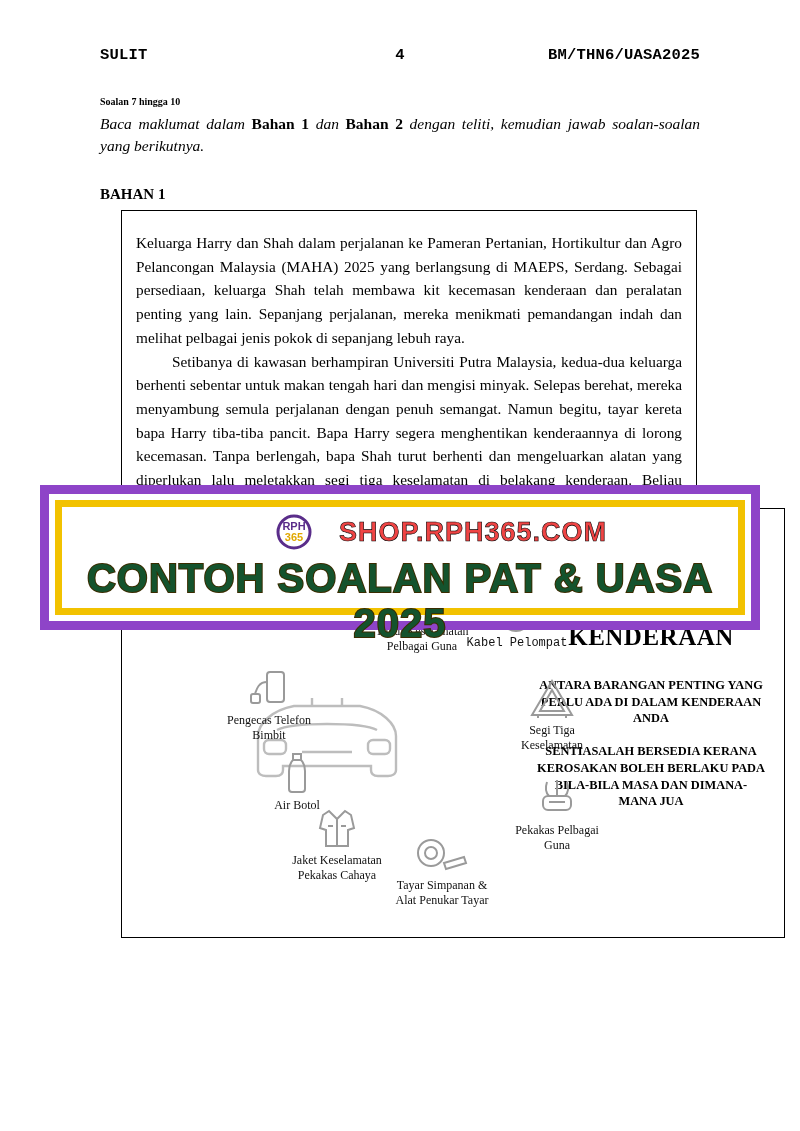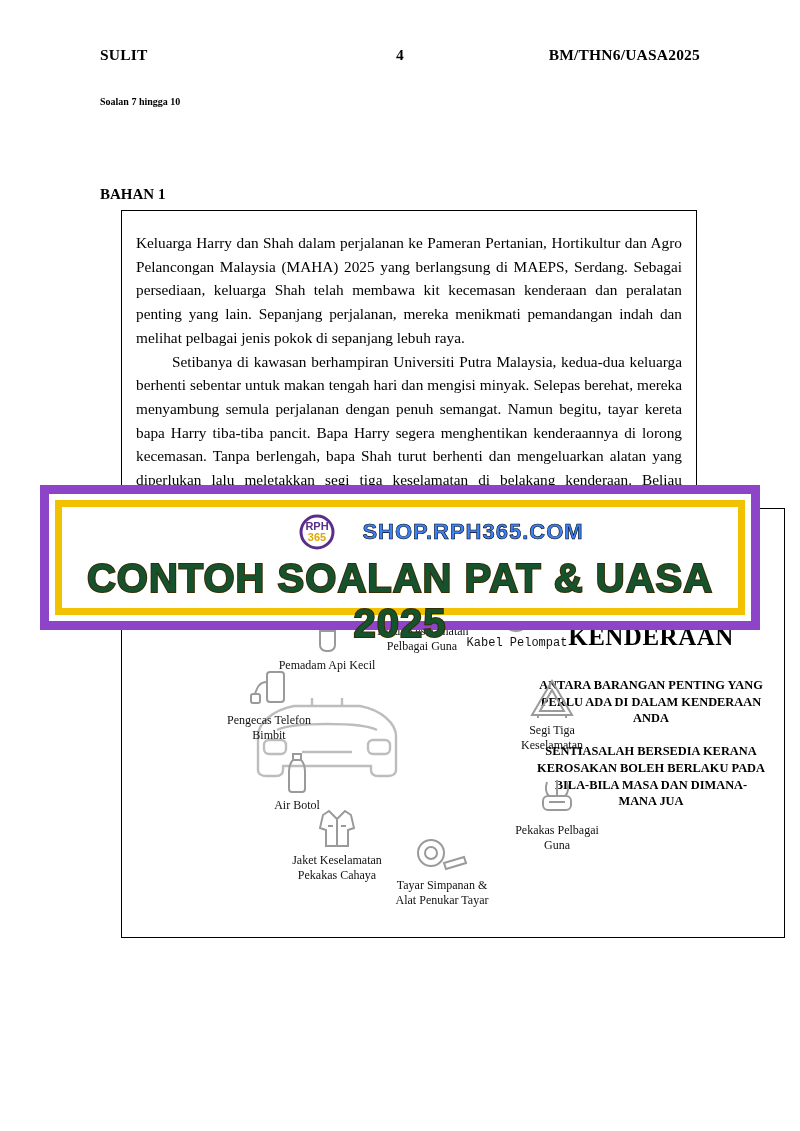--- a/index.html
+++ b/index.html
@@ -31,20 +31,21 @@
     position: absolute;
     left: 100px;
     top: 46px;
     width: 600px;
     display: flex;
     justify-content: space-between;
     align-items: baseline;
     font-weight: bold;
     font-size: 15.5px;
     letter-spacing: .2px;
+    font-family: Liberation Mono, monospace;
   }
   .doc-header .page-no {
     position: absolute;
     left: 50%;
     transform: translateX(-50%);
   }
 
   
   .intro {
     position: absolute;
@@ -204,23 +205,23 @@
     padding-left: 40px;
   }
   .wm-logo {
     width: 56px; height: 40px;
     position: relative;
     display:flex; align-items:center; justify-content:center;
   }
   .wm-url {
     font-family: "Liberation Sans", sans-serif;
     font-weight: bold;
-    font-size: 22px;
+    font-size: 27px;
     letter-spacing: 1px;
-    color: #3b82f6;
+    color: #ef4444;
     -webkit-text-stroke: 0.6px #000;
   }
   .wm-main {
     position: absolute;
     left: 0; top: 62px;
     width: 100%;
     text-align: center;
     font-family: "Liberation Sans", sans-serif;
     font-weight: bold;
     font-size: 40px;
@@ -237,20 +238,21 @@
   <div class="sheet">
 
     <div class="doc-header">
       <span>SULIT</span>
       <span class="page-no">4</span>
       <span>BM/THN6/UASA2025</span>
     </div>
 
     <div class="intro">
       <p class="q-range">Soalan 7 hingga 10</p>
+      <p class="instruction"><span>Baca maklumat dalam </span><b>Bahan 1</b><span> dan </span><b>Bahan 2</b><span> dengan teliti, kemudian jawab soalan-soalan yang berikutnya.</span></p>
     </div>
 
     <div class="bahan-label">BAHAN 1</div>
 
     <div class="passage-box">
       <p class="first">Keluarga Harry dan Shah dalam perjalanan ke Pameran Pertanian, Hortikultur dan Agro Pelancongan Malaysia (MAHA) 2025 yang berlangsung di MAEPS, Serdang. Sebagai persediaan, keluarga Shah telah membawa kit kecemasan kenderaan dan peralatan penting yang lain. Sepanjang perjalanan, mereka menikmati pemandangan indah dan melihat pelbagai jenis pokok di sepanjang lebuh raya.</p>
       <p>Setibanya di kawasan berhampiran Universiti Putra Malaysia, kedua-dua keluarga berhenti sebentar untuk makan tengah hari dan mengisi minyak. Selepas berehat, mereka menyambung semula perjalanan dengan penuh semangat. Namun begitu, tayar kereta bapa Harry tiba-tiba pancit. Bapa Harry segera menghentikan kenderaannya di lorong kecemasan. Tanpa berlengah, bapa Shah turut berhenti dan mengeluarkan alatan yang diperlukan lalu meletakkan segi tiga keselamatan di belakang kenderaan. Beliau membantu bapa Harry menukar tayar yang rosak.</p>
       <p>Setelah selesai, mereka meneruskan perjalanan dengan lebih berhati-hati.</p>
     </div>
 
@@ -293,30 +295,20 @@
           <svg width="44" height="44" viewBox="0 0 44 44" fill="none" stroke="#9a9a9a" stroke-width="2">
             <path d="M8 4 L12 18 M16 4 L14 18 M28 4 L30 18 M36 4 L32 18"></path>
             <path d="M10 18 C10 26 18 26 18 32"></path>
             <path d="M32 18 C32 26 24 26 24 32"></path>
             <ellipse cx="21" cy="36" rx="10" ry="6"></ellipse>
           </svg>
         </div>
         <div>Kabel Pelompat</div>
       </div>
 
-      <div class="item it-pemadam">
-        <div class="glyph">
-          <svg width="30" height="44" viewBox="0 0 30 44" fill="none" stroke="#9a9a9a" stroke-width="2">
-            <rect x="8" y="12" width="15" height="28" rx="6"></rect>
-            <path d="M13 12 L13 6 L20 6"></path>
-            <path d="M8 20 L23 20"></path>
-          </svg>
-        </div>
-        <div>Pemadam Api Kecil</div>
-      </div>
 
       <div class="item it-pengecas">
         <div class="glyph">
           <svg width="40" height="44" viewBox="0 0 40 44" fill="none" stroke="#9a9a9a" stroke-width="2">
             <rect x="18" y="6" width="17" height="30" rx="3"></rect>
             <path d="M18 16 C10 16 8 22 6 28"></path>
             <rect x="2" y="28" width="9" height="9" rx="2"></rect>
           </svg>
         </div>
         <div>Pengecas Telefon Bimbit</div>

